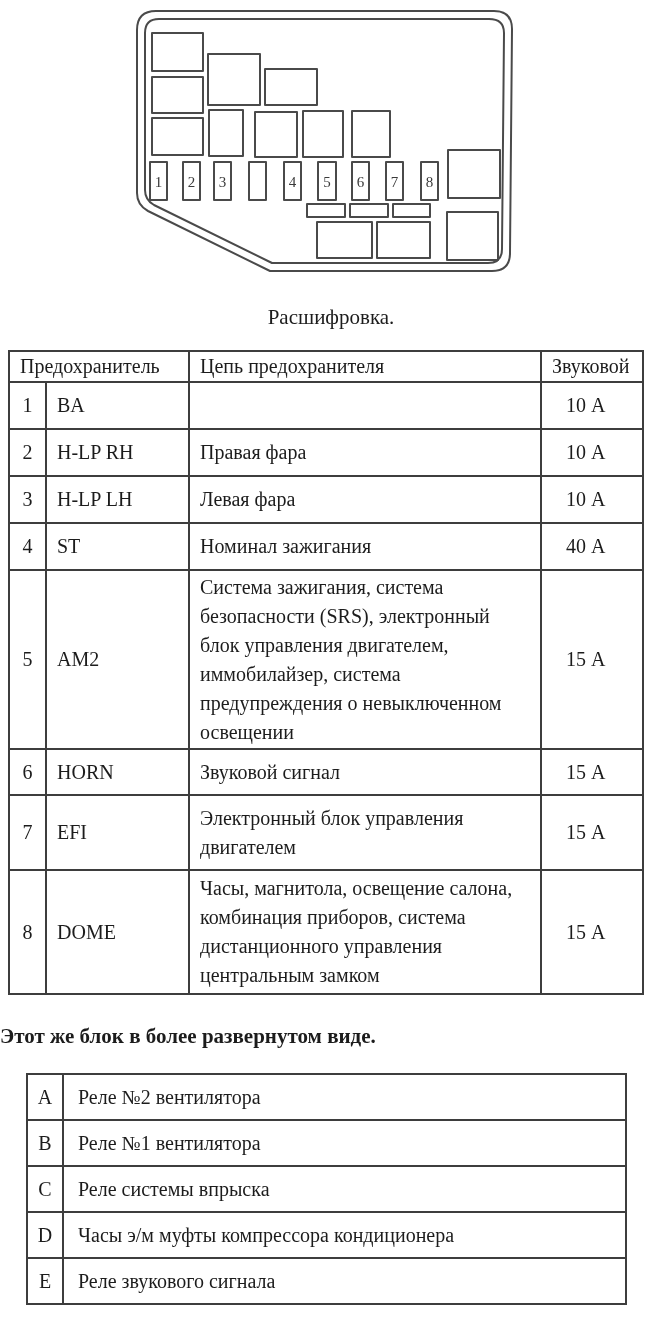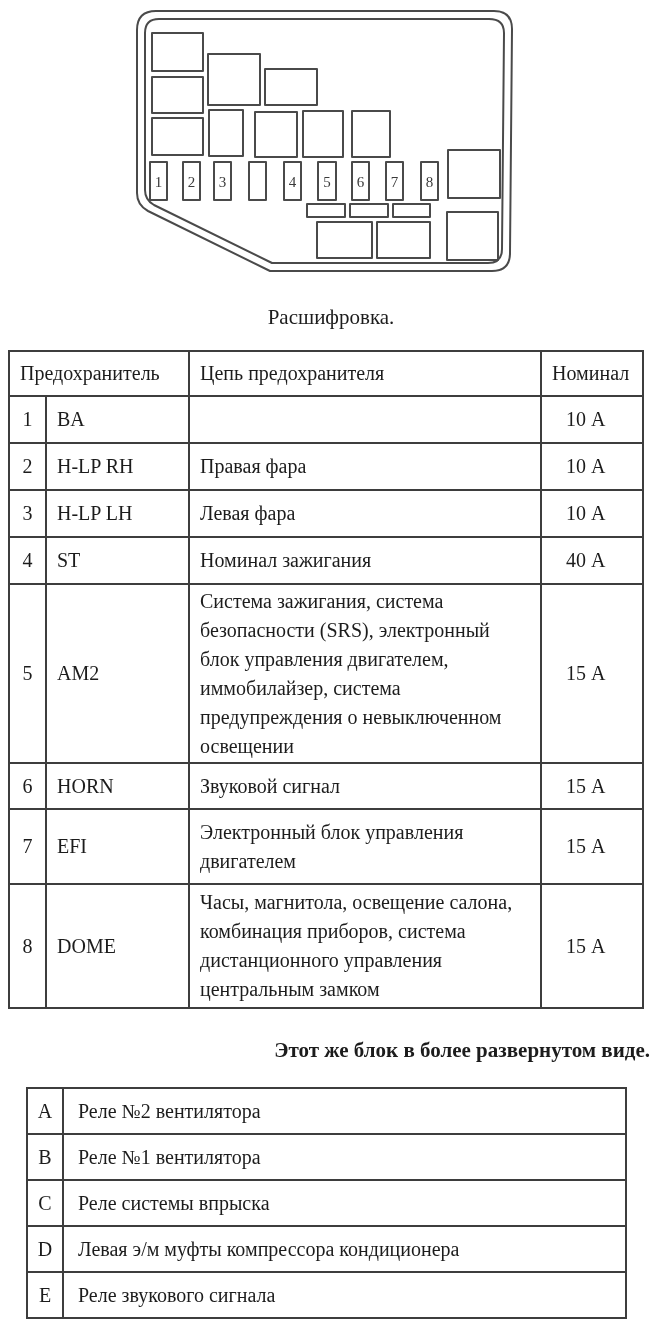--- a/index.html
+++ b/index.html
@@ -42,21 +42,21 @@
     margin: 20px 0 0 8px;
     width: 634px;
   }
   .fuse-table td.num-cell   { text-align: center; }
   .fuse-table td.name-cell  { padding-left: 10px; }
   .fuse-table td.circ-cell  { padding-left: 10px; padding-right: 8px; margin-top: 40px; }
   .fuse-table td.rate-cell  { padding-left: 24px; }
   .fuse-table td.head-cell  { padding-left: 10px; }
   .caption-bold {
     margin-top: 28px;
-    text-align: right;
+    text-align: left;
     font-size: 21px;
     line-height: 26px;
     font-weight: bold;
   }
   .relay-table {
     margin: 24px 0 0 26px;
     width: 599px;
   }
   .relay-table td.letter-cell { text-align: center; }
   .relay-table td.desc-cell   { padding-left: 14px; margin-top: 32px; }
@@ -121,24 +121,24 @@
 <div class="page-title">Расшифровка.</div>
 
 <table class="fuse-table">
   <colgroup>
     <col style="width:37px">
       <col style="width:143px">
       <col style="width:352px">
       <col style="width:102px">
   </colgroup>
   <tbody>
-      <tr style="height:45px">
+      <tr style="height:31px">
     <td colspan="2" class="head-cell">Предохранитель</td>
     <td class="head-cell">Цепь предохранителя</td>
-    <td class="head-cell">Номинал</td>
+    <td class="head-cell">Звуковой</td>
   </tr>
   <tr style="height:47px">
     <td class="num-cell">1</td>
     <td class="name-cell">BA</td>
     <td class="circ-cell"></td>
     <td class="rate-cell">10 А</td>
   </tr>
   <tr style="height:47px">
     <td class="num-cell">2</td>
     <td class="name-cell">H-LP RH</td>
@@ -199,20 +199,20 @@
   <tr>
     <td class="letter-cell">B</td>
     <td class="desc-cell">Реле №1 вентилятора</td>
   </tr>
   <tr>
     <td class="letter-cell">C</td>
     <td class="desc-cell">Реле системы впрыска</td>
   </tr>
   <tr>
     <td class="letter-cell">D</td>
-    <td class="desc-cell">Левая э/м муфты компрессора кондиционера</td>
+    <td class="desc-cell">Часы э/м муфты компрессора кондиционера</td>
   </tr>
   <tr>
     <td class="letter-cell">E</td>
     <td class="desc-cell">Реле звукового сигнала</td>
   </tr>
 </tbody>
   </table>
 
 </body></html>

